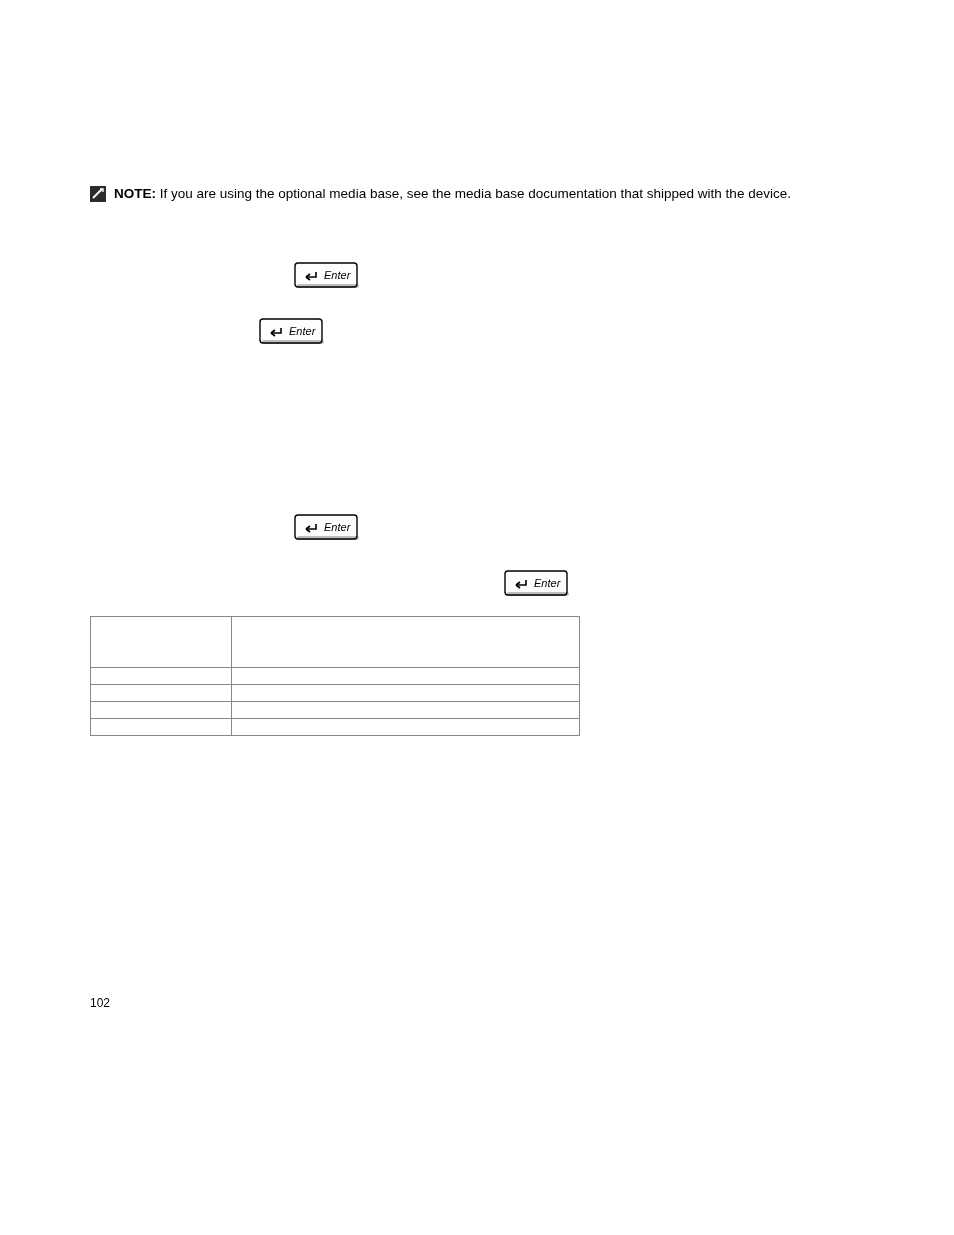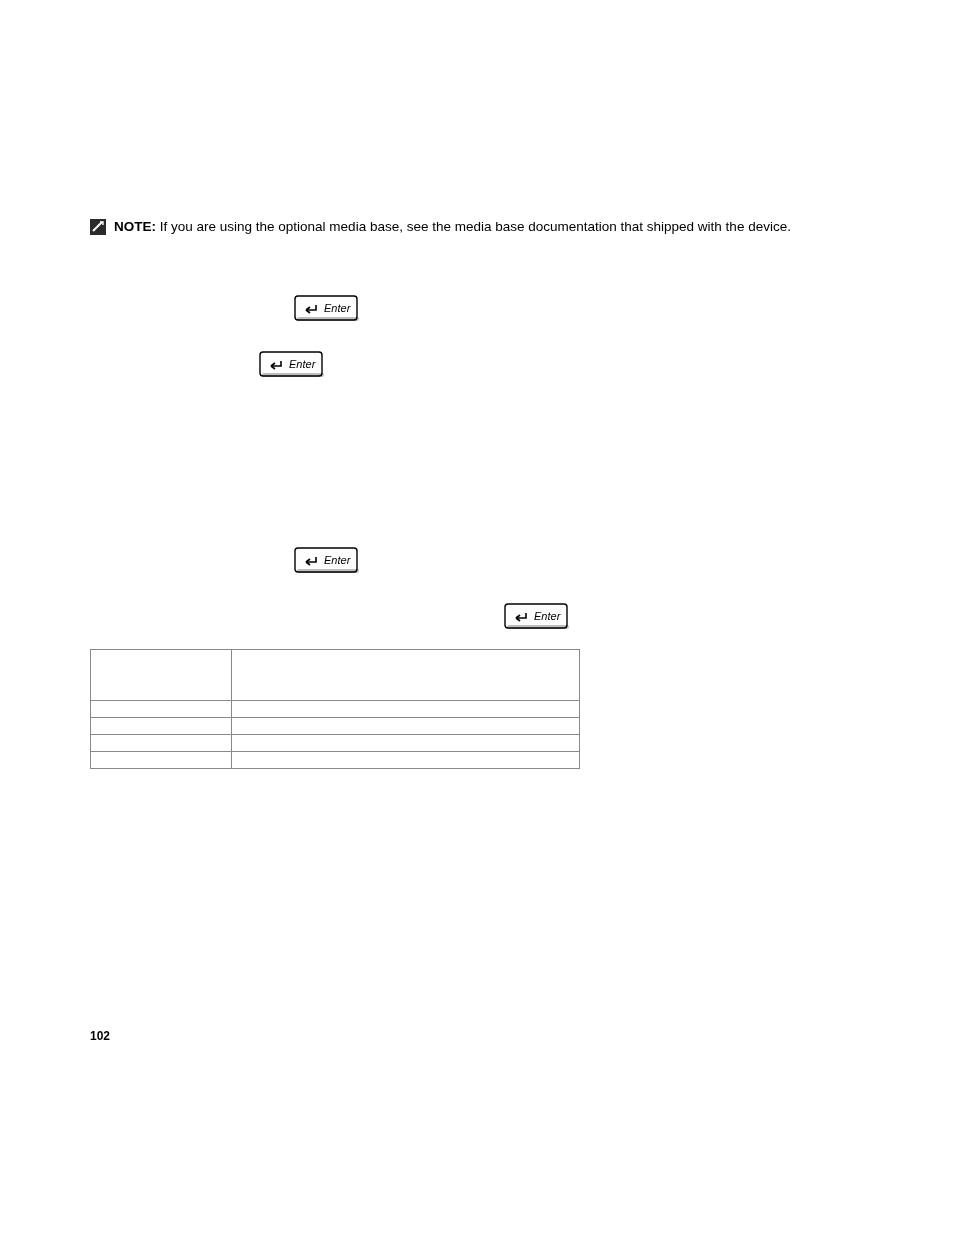--- a/index.html
+++ b/index.html
@@ -9,21 +9,20 @@
     font-family: Arial, Helvetica, sans-serif;
     color: #000;
     width: 954px;
   }
   .page {
     box-sizing: border-box;
     width: 954px;
     height: 1044px;
     padding: 60px 80px 40px 90px;
     position: relative;
-    margin-top: 33px;
   }
   .note-row {
     display: flex;
     align-items: flex-start;
     margin: 14px 0 10px 0;
   }
   .note-icon {
     flex: 0 0 auto;
     margin-right: 8px;
     margin-top: 2px;
@@ -57,21 +56,21 @@
   }
   .footer {
     position: absolute;
     bottom: 34px;
     left: 90px;
     right: 80px;
     font-size: 12px;
     display: flex;
     justify-content: space-between;
   }
-  .footer .pnum { font-weight: bold; }
+  .footer .pnum { font-weight: normal; }
   .footer .lbl { font-family: Arial, sans-serif; }
   
   .step-flex {
     display: block;
   }
 </style>
 </head>
 <body>
 
 <div class="page">

